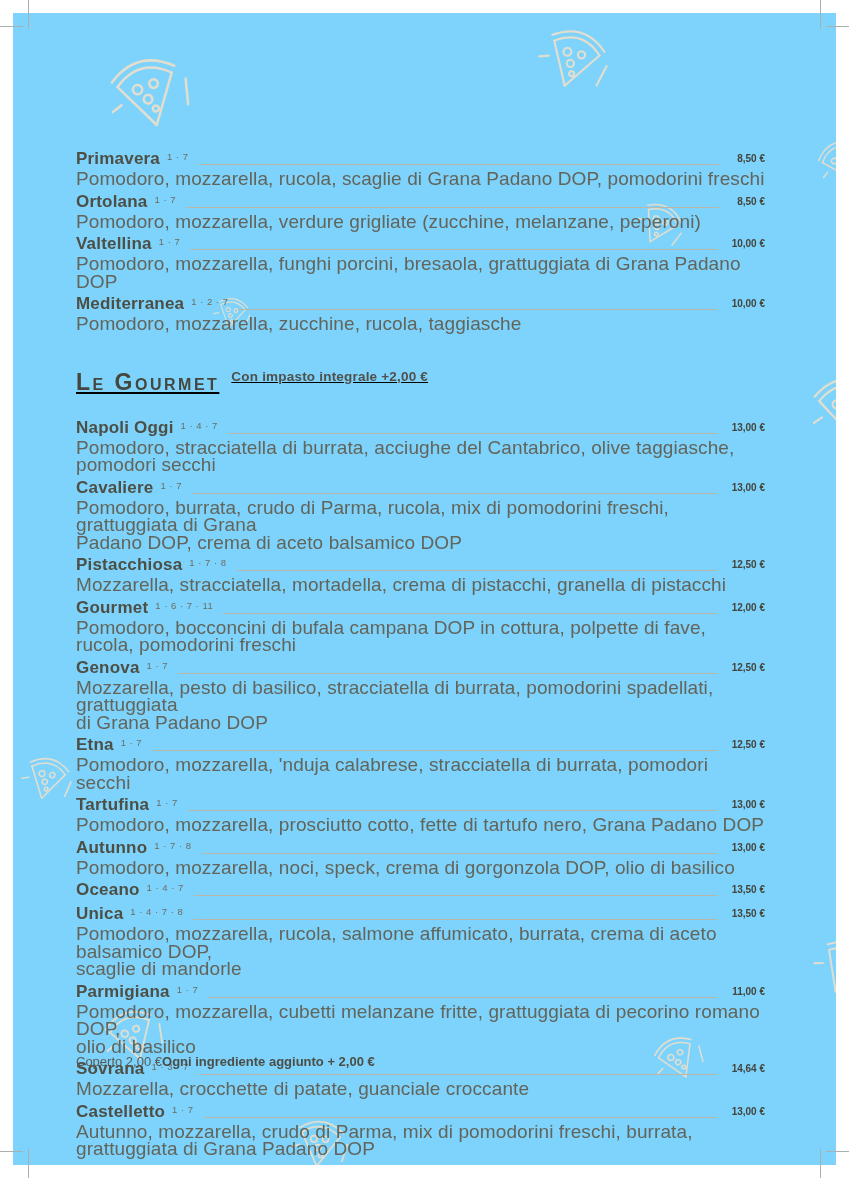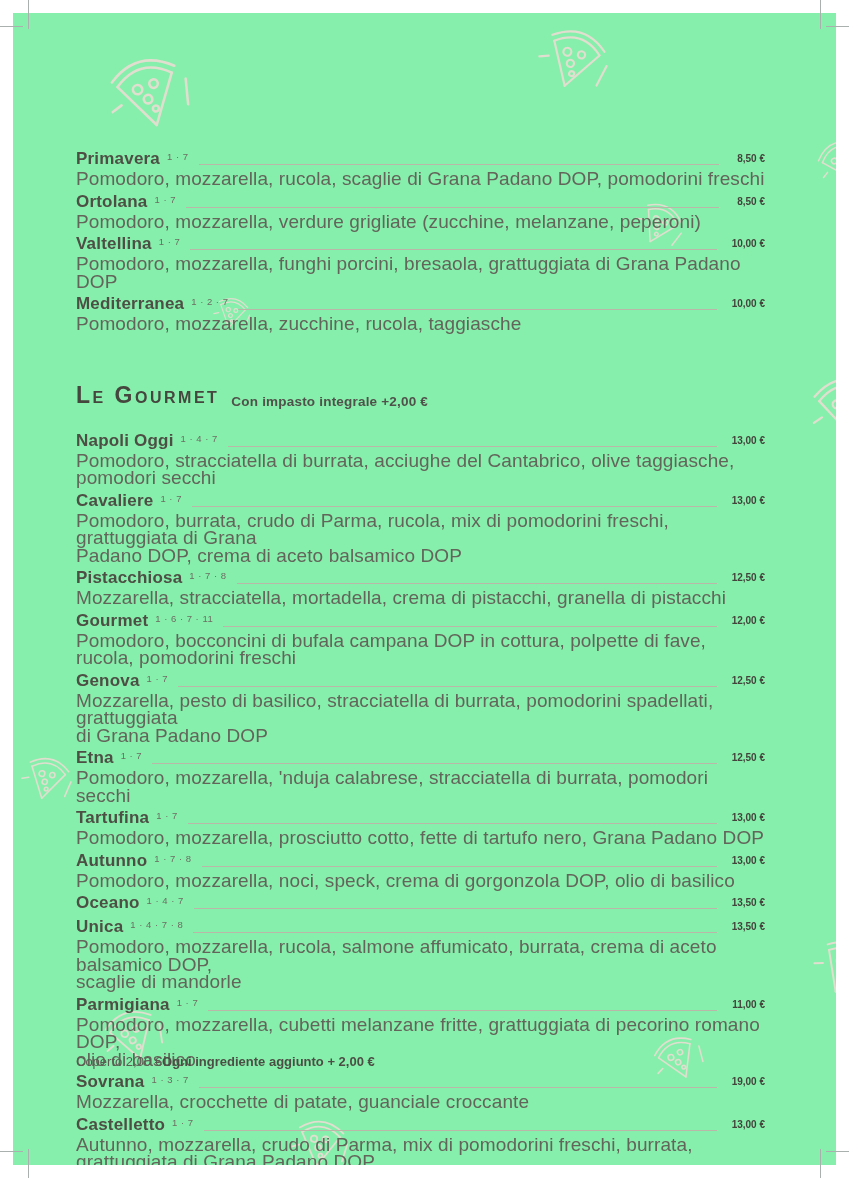--- a/index.html
+++ b/index.html
@@ -9,21 +9,21 @@
     width: 849px;
     height: 1178px;
     background: #ffffff;
     overflow: hidden;
     font-family: "Liberation Sans", sans-serif;
   }
   .paper {
     position: absolute;
     left: 13px; top: 13px;
     width: 823px; height: 1152px;
-    background: #86efac;
+    background: #7dd3fc;
     overflow: hidden;
   }
   .content {
     position: absolute;
     left: 63px; right: 71px; top: 0;
     padding-top: 135px;
   }
   .menu-item { margin-bottom: 3px; position: relative; }
   .item-row { display: flex; align-items: flex-end; }
   .item-name {
@@ -38,21 +38,21 @@
   .leader { flex: 1; border-bottom: 1px solid #bab7a9; margin: 0 0 4px 10px; }
   .item-price {
     font-size: 10px; font-weight: 600; color: #43443b;
     padding-left: 15px; white-space: nowrap; min-width: 46px;
     text-align: right; line-height: 18px; margin-bottom: 1px;
   }
   .item-desc {
     font-size: 19px; color: #63645a; line-height: 17.5px;
     white-space: pre-line; margin-top: 1px; letter-spacing: 0.1px;
   }
-  .section-heading { margin-top: 49px; margin-bottom: 21px; display: flex; align-items: flex-end; }
+  .section-heading { margin-top: 36px; margin-bottom: 21px; display: flex; align-items: flex-start; text-decoration: underline; }
   .heading {
     font-variant: small-caps;
     font-size: 23px; font-weight: bold; letter-spacing: 2.5px;
     color: #45463d;
   }
   .heading-note { font-size: 13.5px; font-weight: 600; color: #50514a; margin-left: 12px; letter-spacing: 0.2px; }
   .footer {
     position: absolute;
     left: 63px; right: 71px; bottom: 96px;
     display: flex; 
@@ -310,21 +310,21 @@
     </div>
     <div class="item-desc">Pomodoro, mozzarella, cubetti melanzane fritte, grattuggiata di pecorino romano DOP,
 olio di basilico</div>
   </div>
 
   <div class="menu-item">
     <div class="item-row">
       <span class="item-name">Sovrana</span>
       <sup class="item-allergens">1 · 3 · 7</sup>
       <span class="leader"></span>
-      <span class="item-price">19,00 €</span>
+      <span class="item-price">14,64 €</span>
     </div>
     <div class="item-desc">Mozzarella, crocchette di patate, guanciale croccante</div>
   </div>
 
   <div class="menu-item">
     <div class="item-row">
       <span class="item-name">Castelletto</span>
       <sup class="item-allergens">1 · 7</sup>
       <span class="leader"></span>
       <span class="item-price">13,00 €</span>

